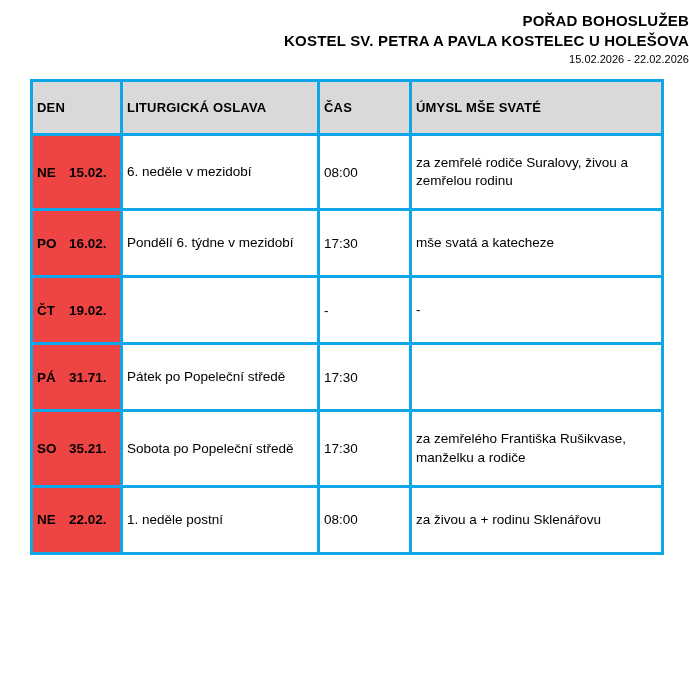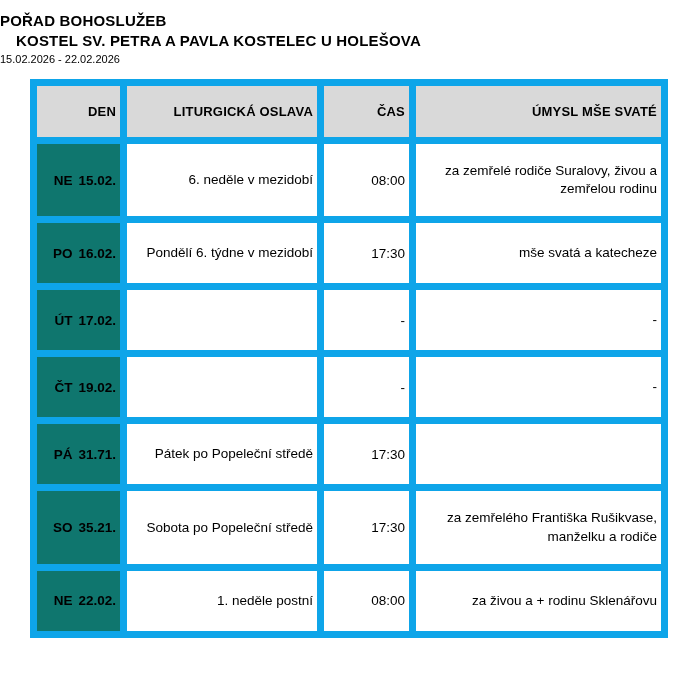--- a/index.html
+++ b/index.html
@@ -8,21 +8,21 @@
     height: 675px;
     background: #ffffff;
     font-family: "Liberation Sans", sans-serif;
     color: #000000;
   }
   .page {
     width: 689px;
     height: 675px;
     padding-top: 12px;
   }
-  .doc-header { text-align: left; }
+  .doc-header { text-align: right; }
   .doc-title {
     font-size: 15px;
     font-weight: bold;
     letter-spacing: 0.2px;
   }
   .doc-subtitle {
     font-size: 15px;
     font-weight: bold;
     margin-top: 3px;
     letter-spacing: 0.2px;
@@ -34,40 +34,40 @@
     margin-top: 4px;
   }
   table.schedule {
     border-collapse: collapse;
     margin: 14px auto 0 30px;
     width: 631px;
     table-layout: fixed;
     border: 2px solid #000000;
   }
   table.schedule th, table.schedule td {
-    border: 7px solid #0ea5e9;
+    border: 3px solid #0ea5e9;
     font-size: 13.5px;
-    text-align: right;
+    text-align: left;
     vertical-align: middle;
     padding: 18px 4px;
     overflow: hidden;
   }
   table.schedule th {
     background: #d9d9d9;
     font-weight: bold;
     height: 22px;
     font-size: 13px;
     letter-spacing: 0.2px;
   }
   col.c-day   { width: 90px; }
   col.c-lit   { width: 197px; }
   col.c-time  { width: 92px; }
   col.c-int   { width: 252px; }
   td.day-cell {
-    background: #0f766e;
+    background: #ef4444;
     font-weight: bold;
     text-align: left;
     padding-left: 8px;
   }
   td.day-cell .day-abbr { display: inline-block; min-width: 26px; }
   td.day-cell .day-date { display: inline-block; margin-left: 6px; }
   tr.data-row { height: 67px; }
   td.lit-cell, td.int-cell { line-height: 1.35; }
 </style>
 </head>
@@ -103,26 +103,20 @@
         <td class="time-cell">08:00</td>
         <td class="int-cell">za zemřelé rodiče Suralovy, živou a zemřelou rodinu</td>
       </tr>
       <tr class="data-row">
         <td class="day-cell"><span class="day-abbr">PO</span><span class="day-date">16.02.</span></td>
         <td class="lit-cell">Pondělí 6. týdne v mezidobí</td>
         <td class="time-cell">17:30</td>
         <td class="int-cell">mše svatá a katecheze</td>
       </tr>
       <tr class="data-row">
-        <td class="day-cell"><span class="day-abbr">ÚT</span><span class="day-date">17.02.</span></td>
-        <td class="lit-cell"></td>
-        <td class="time-cell">-</td>
-        <td class="int-cell">-</td>
-      </tr>
-      <tr class="data-row">
         <td class="day-cell"><span class="day-abbr">ČT</span><span class="day-date">19.02.</span></td>
         <td class="lit-cell"></td>
         <td class="time-cell">-</td>
         <td class="int-cell">-</td>
       </tr>
       <tr class="data-row">
         <td class="day-cell"><span class="day-abbr">PÁ</span><span class="day-date">31.71.</span></td>
         <td class="lit-cell">Pátek po Popeleční středě</td>
         <td class="time-cell">17:30</td>
         <td class="int-cell"></td>

